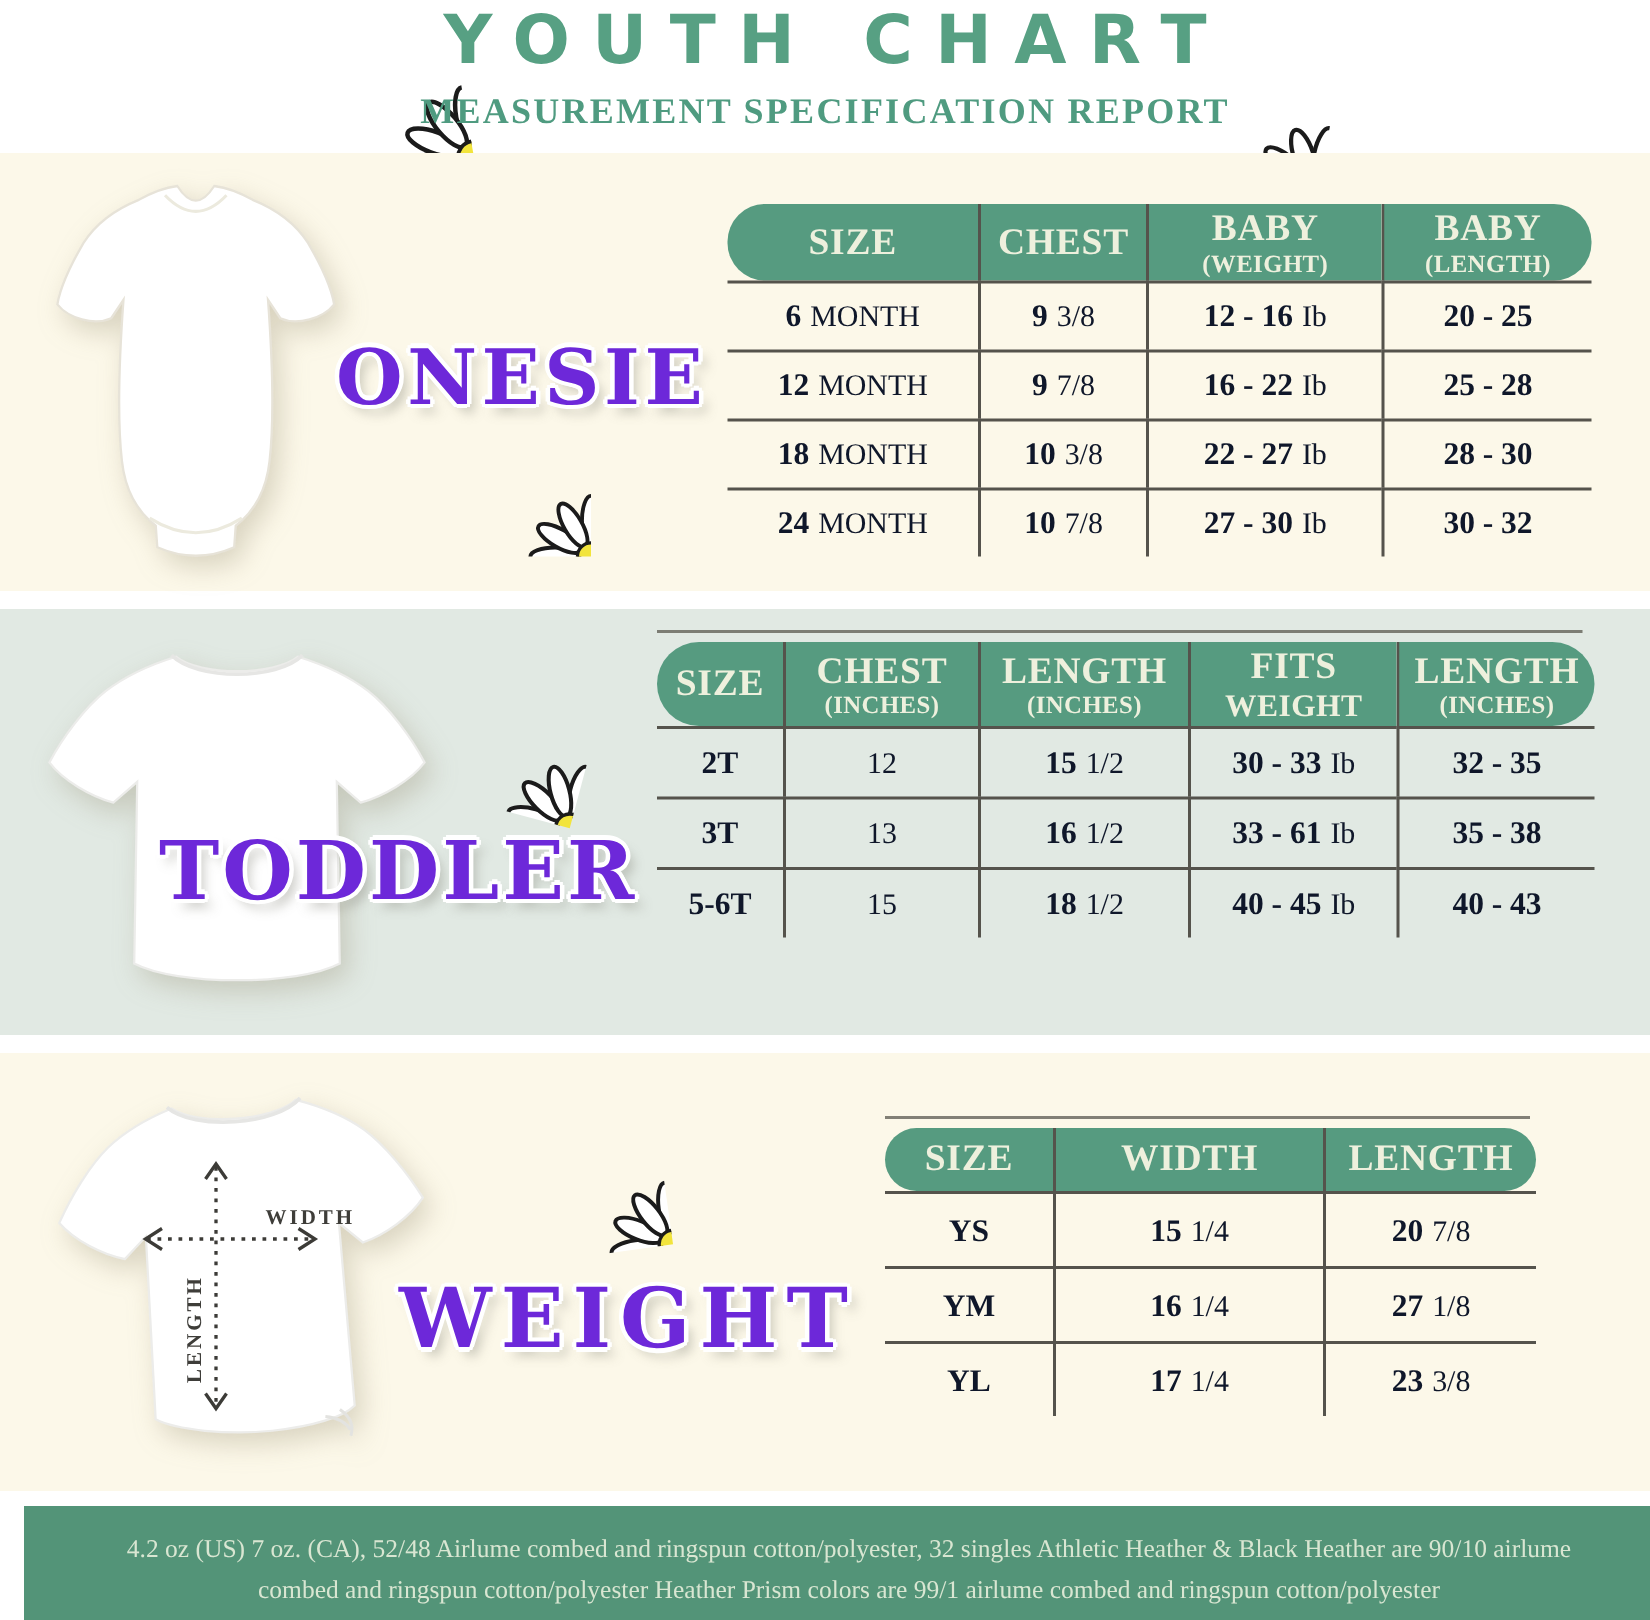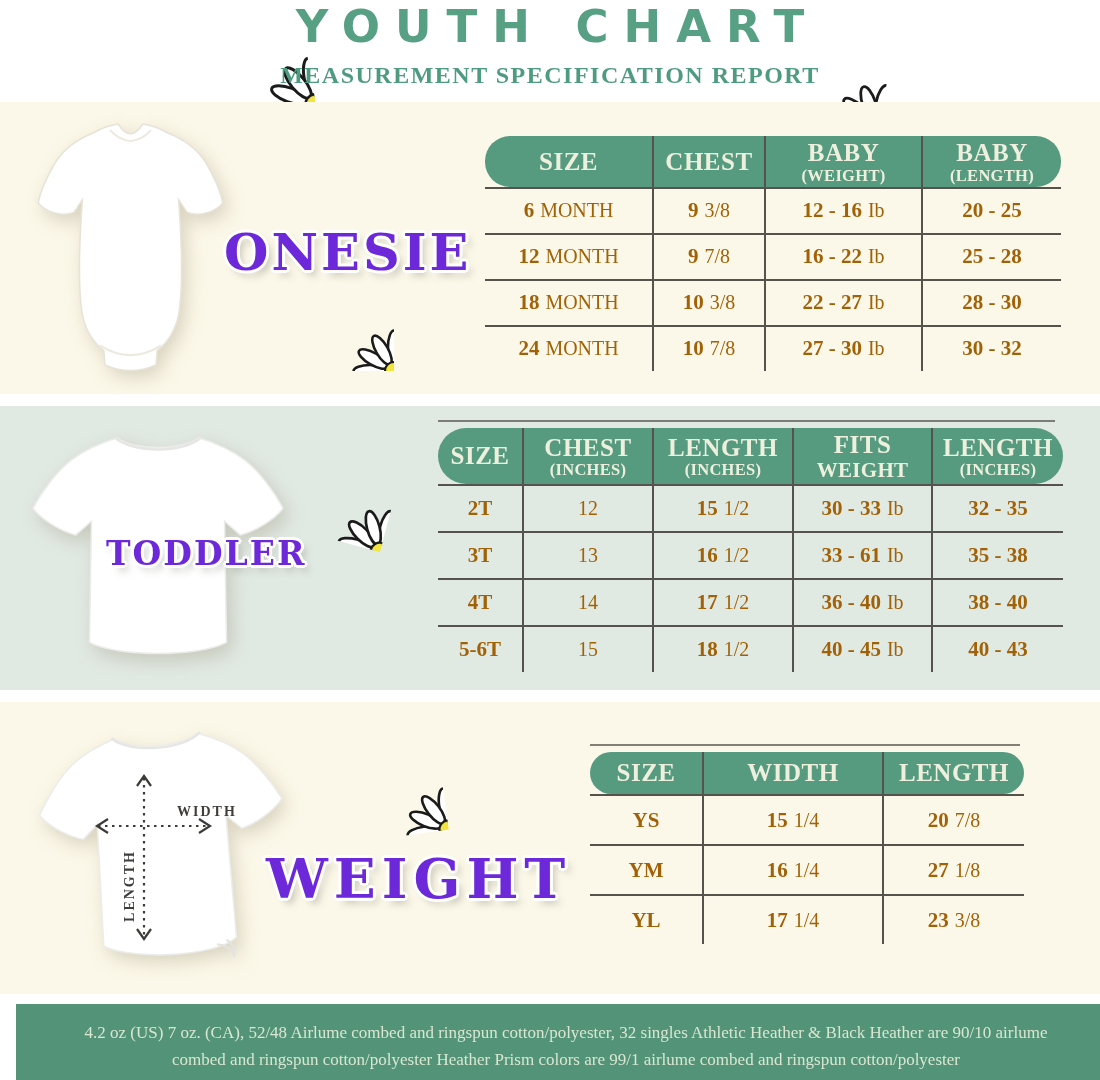--- a/index.html
+++ b/index.html
@@ -25,39 +25,39 @@
   .sec-toddler { top:406px; height:284px; background:#e1e9e3; }
   .sec-youth   { top:702px; height:292px; background:#fcf8e9; }
   .sec-title {
     position:absolute; font-family:"DejaVu Serif", serif; font-weight:700; color:#6d28d9;
     text-shadow: 2px 2px 0 #ffffff, -2px 2px 0 #ffffff, 2px -2px 0 #ffffff, -2px -2px 0 #ffffff,
                  3px 0 0 #ffffff, -3px 0 0 #ffffff, 0 3px 0 #ffffff, 0 -3px 0 #ffffff,
                  5px 6px 7px rgba(120,120,110,.35);
     white-space:nowrap;
   }
   .title-onesie  { left:224px; top:120px; font-size:51px; letter-spacing:3px; }
-  .title-toddler { left:106px; top:128px; font-size:33px; letter-spacing:2px; }
+  .title-toddler { left:106px; top:142px; font-size:54px; letter-spacing:2px; }
   .title-youth   { left:266px; top:144px; font-size:55px; letter-spacing:6px; }
   
   .art { position:absolute; }
   .garment { filter:drop-shadow(5px 7px 9px rgba(140,130,100,.30)); }
   
   .tbl-wrap { position:absolute; }
   .topline { position:absolute; height:2px; background:#5a584f; opacity:.75; }
   table.size-table { border-collapse:separate; border-spacing:0; table-layout:fixed; }
   table.size-table th {
     background:#569b80; color:#eef0dd; font-family:"Liberation Serif", serif;
     font-weight:700; text-align:center; vertical-align:middle; padding:3px 0;
   }
   table.size-table th .l1 { display:block; font-size:25px; letter-spacing:.5px; line-height:1.1; }
   table.size-table th .l2 { display:block; font-size:16.5px; letter-spacing:.3px; line-height:1.05; }
   table.size-table th .l2:empty { display:none; }
   table.size-table th.big-l2 .l2 { font-size:21px; }
   table.size-table td {
-    text-align:center; vertical-align:middle; color:#a16207;
+    text-align:center; vertical-align:middle; color:#0f172a;
     border-top:2px solid #55534c; font-size:21px;
   }
   table.size-table td + td, table.size-table th + th { border-left:2px solid #55534c; }
   
   .tbl-onesie th + th { border-left:2px solid #fcf8e9; }
   .tbl-onesie th { height:42px; }
   .tbl-onesie td { height:42px; }
   .tbl-onesie th:first-child { border-radius:25px 0 0 25px; }
   .tbl-onesie th:last-child  { border-radius:0 25px 25px 0; }
   .tbl-toddler th { height:50px; }
@@ -228,27 +228,20 @@
           <td><span class="vb">15</span><span class="vr">1/2</span></td>
           <td><span class="vb">30 - 33</span><span class="vr">Ib</span></td>
           <td><span class="vb">32 - 35</span><span class="vr"></span></td>
         </tr>
         <tr>
           <td><span class="vb">3T</span><span class="vr"></span></td>
           <td><span class="vr">13</span></td>
           <td><span class="vb">16</span><span class="vr">1/2</span></td>
           <td><span class="vb">33 - 61</span><span class="vr">Ib</span></td>
           <td><span class="vb">35 - 38</span><span class="vr"></span></td>
-        </tr>
-        <tr>
-          <td><span class="vb">4T</span><span class="vr"></span></td>
-          <td><span class="vr">14</span></td>
-          <td><span class="vb">17</span><span class="vr">1/2</span></td>
-          <td><span class="vb">36 - 40</span><span class="vr">Ib</span></td>
-          <td><span class="vb">38 - 40</span><span class="vr"></span></td>
         </tr>
         <tr>
           <td><span class="vb">5-6T</span><span class="vr"></span></td>
           <td><span class="vr">15</span></td>
           <td><span class="vb">18</span><span class="vr">1/2</span></td>
           <td><span class="vb">40 - 45</span><span class="vr">Ib</span></td>
           <td><span class="vb">40 - 43</span><span class="vr"></span></td>
         </tr>
       </tbody>
         </table>

